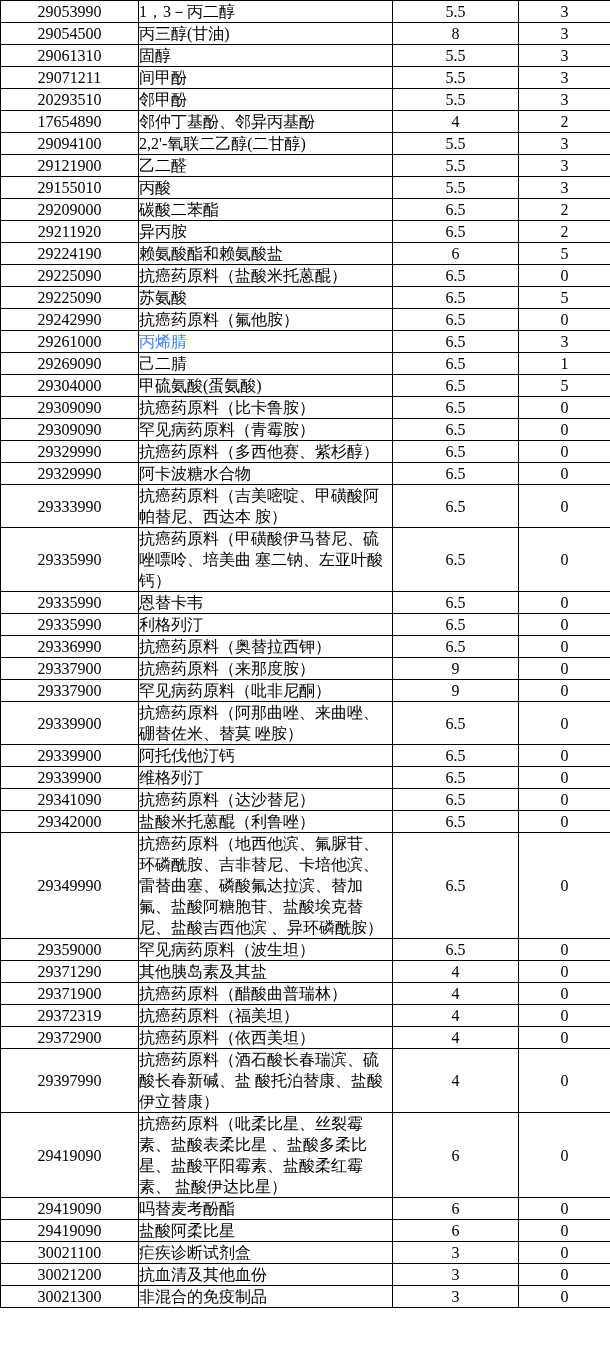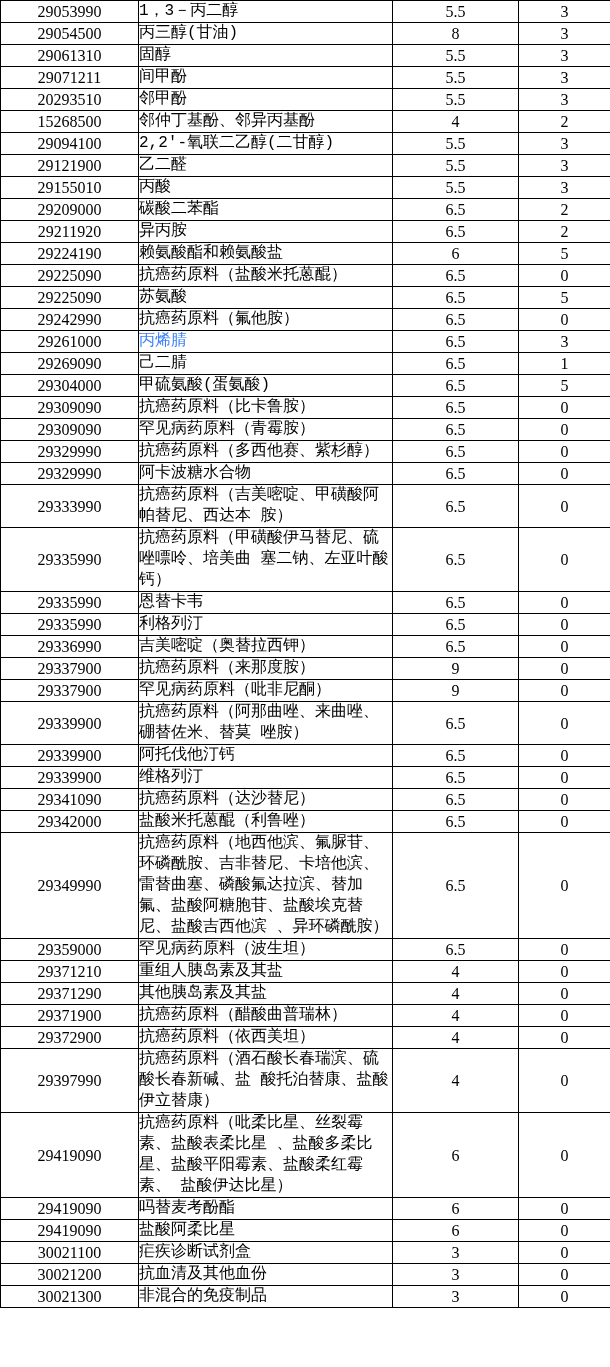--- a/index.html
+++ b/index.html
@@ -22,21 +22,21 @@
   }
   table.tariff td {
     border: 1px solid #000000;
     line-height: 21px;
     padding: 0;
     vertical-align: middle;
     overflow: hidden;
     word-break: break-all;
   }
   td.c-code { text-align: center; margin-left: 8px; }
-  td.c-name { text-align: left; padding-left: 3px; padding-right: 2px; font-family: Liberation Mono, monospace; }
+  td.c-name { text-align: left; padding-left: 3px; padding-right: 2px; }
   td.c-r1   { text-align: center; }
   td.c-r2   { text-align: center; }
   .link-text {
     cursor: pointer;
   }
 </style>
 </head>
 <body>
 
 <div class="page">
@@ -72,21 +72,21 @@
     <td class="c-r1">5.5</td>
     <td class="c-r2">3</td>
   </tr>
         <tr>
     <td class="c-code">20293510</td>
     <td class="c-name"><span>邻甲酚</span></td>
     <td class="c-r1">5.5</td>
     <td class="c-r2">3</td>
   </tr>
         <tr>
-    <td class="c-code">15268500</td>
+    <td class="c-code">17654890</td>
     <td class="c-name"><span>邻仲丁基酚、邻异丙基酚</span></td>
     <td class="c-r1">4</td>
     <td class="c-r2">2</td>
   </tr>
         <tr>
     <td class="c-code">29094100</td>
     <td class="c-name"><span>2,2'-氧联二乙醇(二甘醇)</span></td>
     <td class="c-r1">5.5</td>
     <td class="c-r2">3</td>
   </tr>
@@ -199,21 +199,21 @@
     <td class="c-r2">0</td>
   </tr>
         <tr>
     <td class="c-code">29335990</td>
     <td class="c-name"><span>利格列汀</span></td>
     <td class="c-r1">6.5</td>
     <td class="c-r2">0</td>
   </tr>
         <tr>
     <td class="c-code">29336990</td>
-    <td class="c-name"><span>吉美嘧啶（奥替拉西钾）</span></td>
+    <td class="c-name"><span>抗癌药原料（奥替拉西钾）</span></td>
     <td class="c-r1">6.5</td>
     <td class="c-r2">0</td>
   </tr>
         <tr>
     <td class="c-code">29337900</td>
     <td class="c-name"><span>抗癌药原料（来那度胺）</span></td>
     <td class="c-r1">9</td>
     <td class="c-r2">0</td>
   </tr>
         <tr>
@@ -258,34 +258,34 @@
     <td class="c-r1">6.5</td>
     <td class="c-r2">0</td>
   </tr>
         <tr>
     <td class="c-code">29359000</td>
     <td class="c-name"><span>罕见病药原料（波生坦）</span></td>
     <td class="c-r1">6.5</td>
     <td class="c-r2">0</td>
   </tr>
         <tr>
-    <td class="c-code">29371210</td>
-    <td class="c-name"><span>重组人胰岛素及其盐</span></td>
-    <td class="c-r1">4</td>
-    <td class="c-r2">0</td>
-  </tr>
-        <tr>
     <td class="c-code">29371290</td>
     <td class="c-name"><span>其他胰岛素及其盐</span></td>
     <td class="c-r1">4</td>
     <td class="c-r2">0</td>
   </tr>
         <tr>
     <td class="c-code">29371900</td>
     <td class="c-name"><span>抗癌药原料（醋酸曲普瑞林）</span></td>
+    <td class="c-r1">4</td>
+    <td class="c-r2">0</td>
+  </tr>
+        <tr>
+    <td class="c-code">29372319</td>
+    <td class="c-name"><span>抗癌药原料（福美坦）</span></td>
     <td class="c-r1">4</td>
     <td class="c-r2">0</td>
   </tr>
         <tr>
     <td class="c-code">29372900</td>
     <td class="c-name"><span>抗癌药原料（依西美坦）</span></td>
     <td class="c-r1">4</td>
     <td class="c-r2">0</td>
   </tr>
         <tr>

